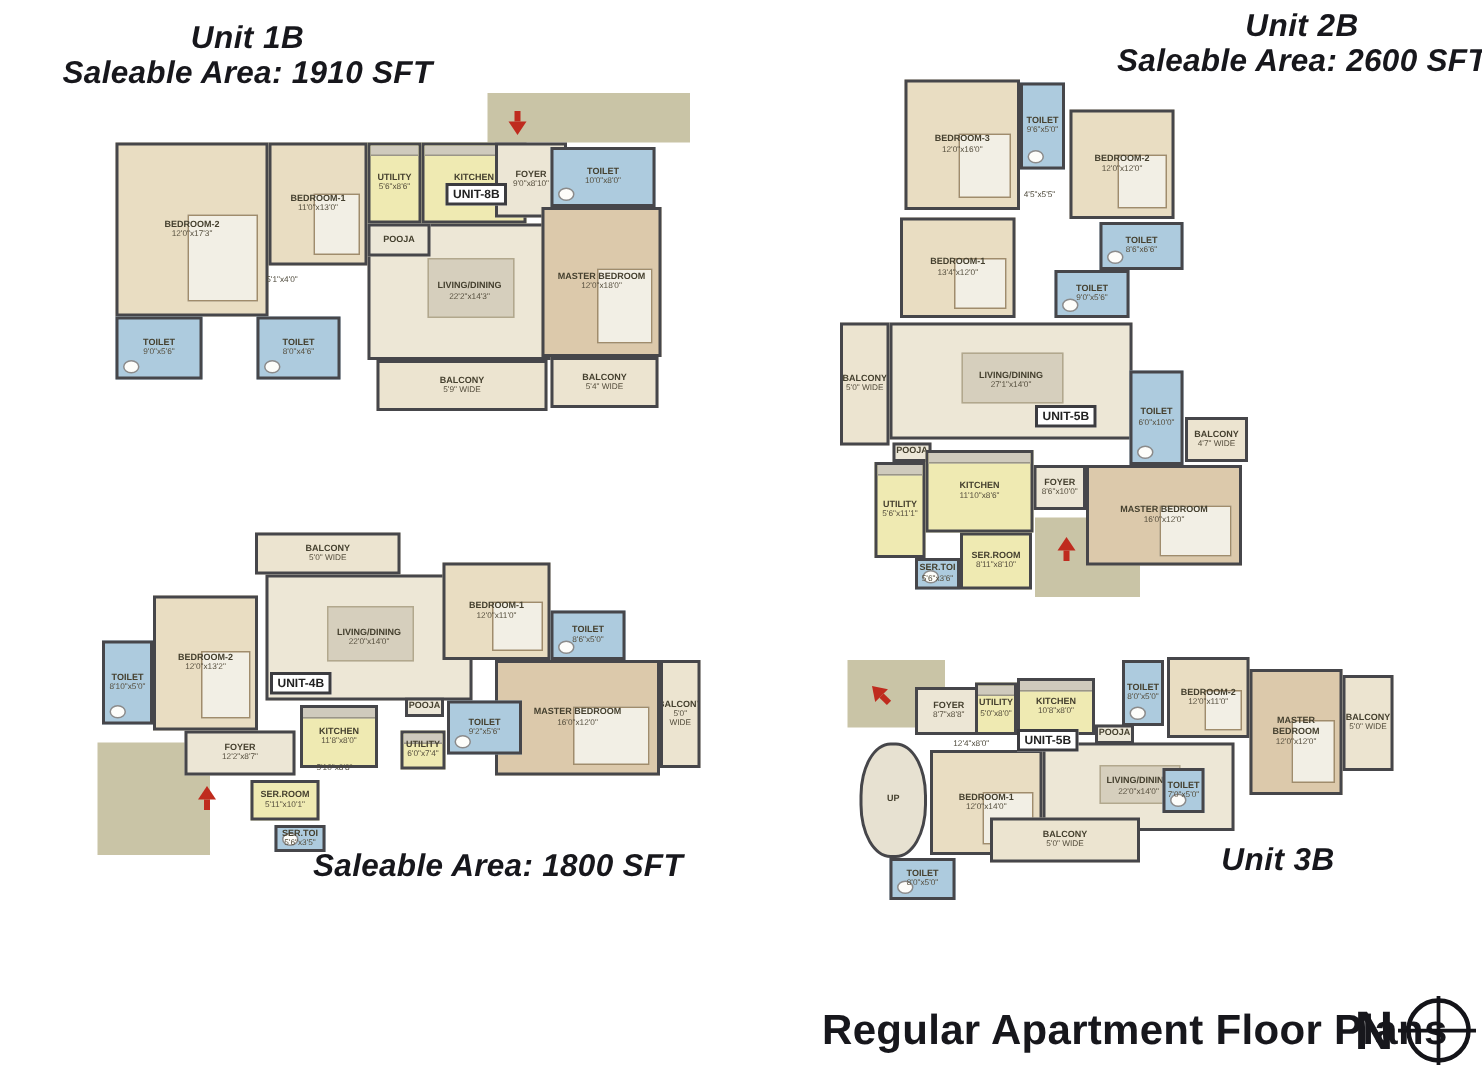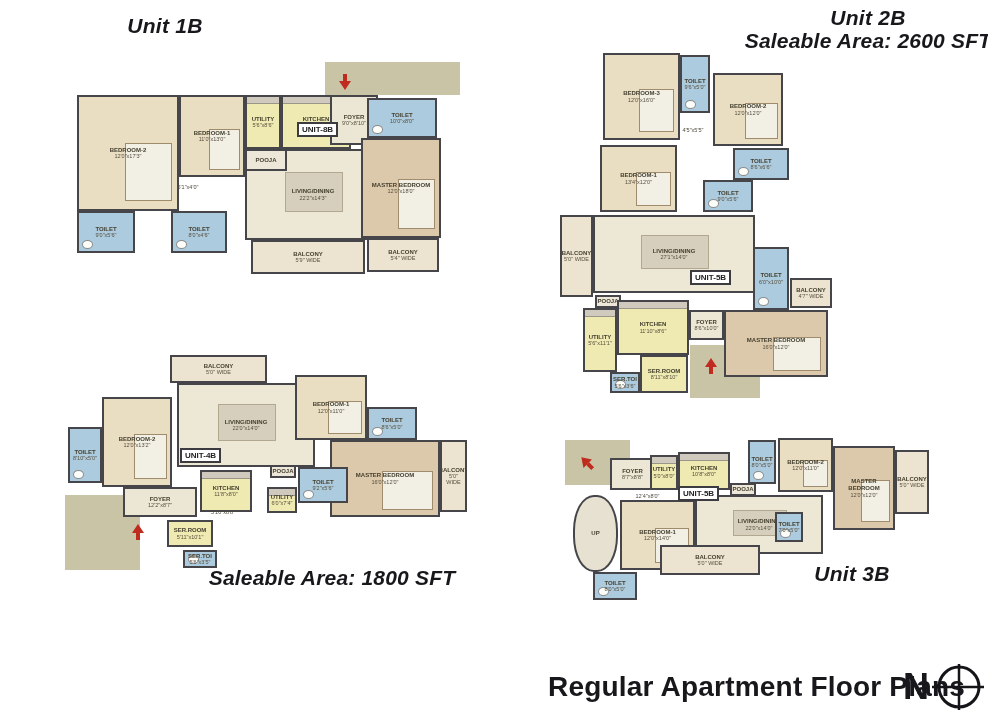--- a/index.html
+++ b/index.html
@@ -57,20 +57,21 @@
   .compass{position:absolute;left:903px;top:662px;display:flex;align-items:center;z-index:6;}
   .compass-n{font-size:36px;font-weight:800;color:var(--ink);line-height:1;margin-right:2px;}
 </style>
 </head>
 <body>
 
 <div class="canvas">
 
   <div class="unit-header" style="left:165px;top:14px">
     <div class="uh-name">Unit 1B</div>
+    <div class="uh-area">Saleable Area: 1910 SFT</div>
   </div>
   <div class="unit-header" style="left:868px;top:6px">
     <div class="uh-name">Unit 2B</div>
     <div class="uh-area">Saleable Area: 2600 SFT</div>
   </div>
   <div class="unit-header" style="left:332px;top:566px">
     <div class="uh-area">Saleable Area: 1800 SFT</div>
   </div>
   <div class="unit-header" style="left:852px;top:562px">
     <div class="uh-name">Unit 3B</div>

